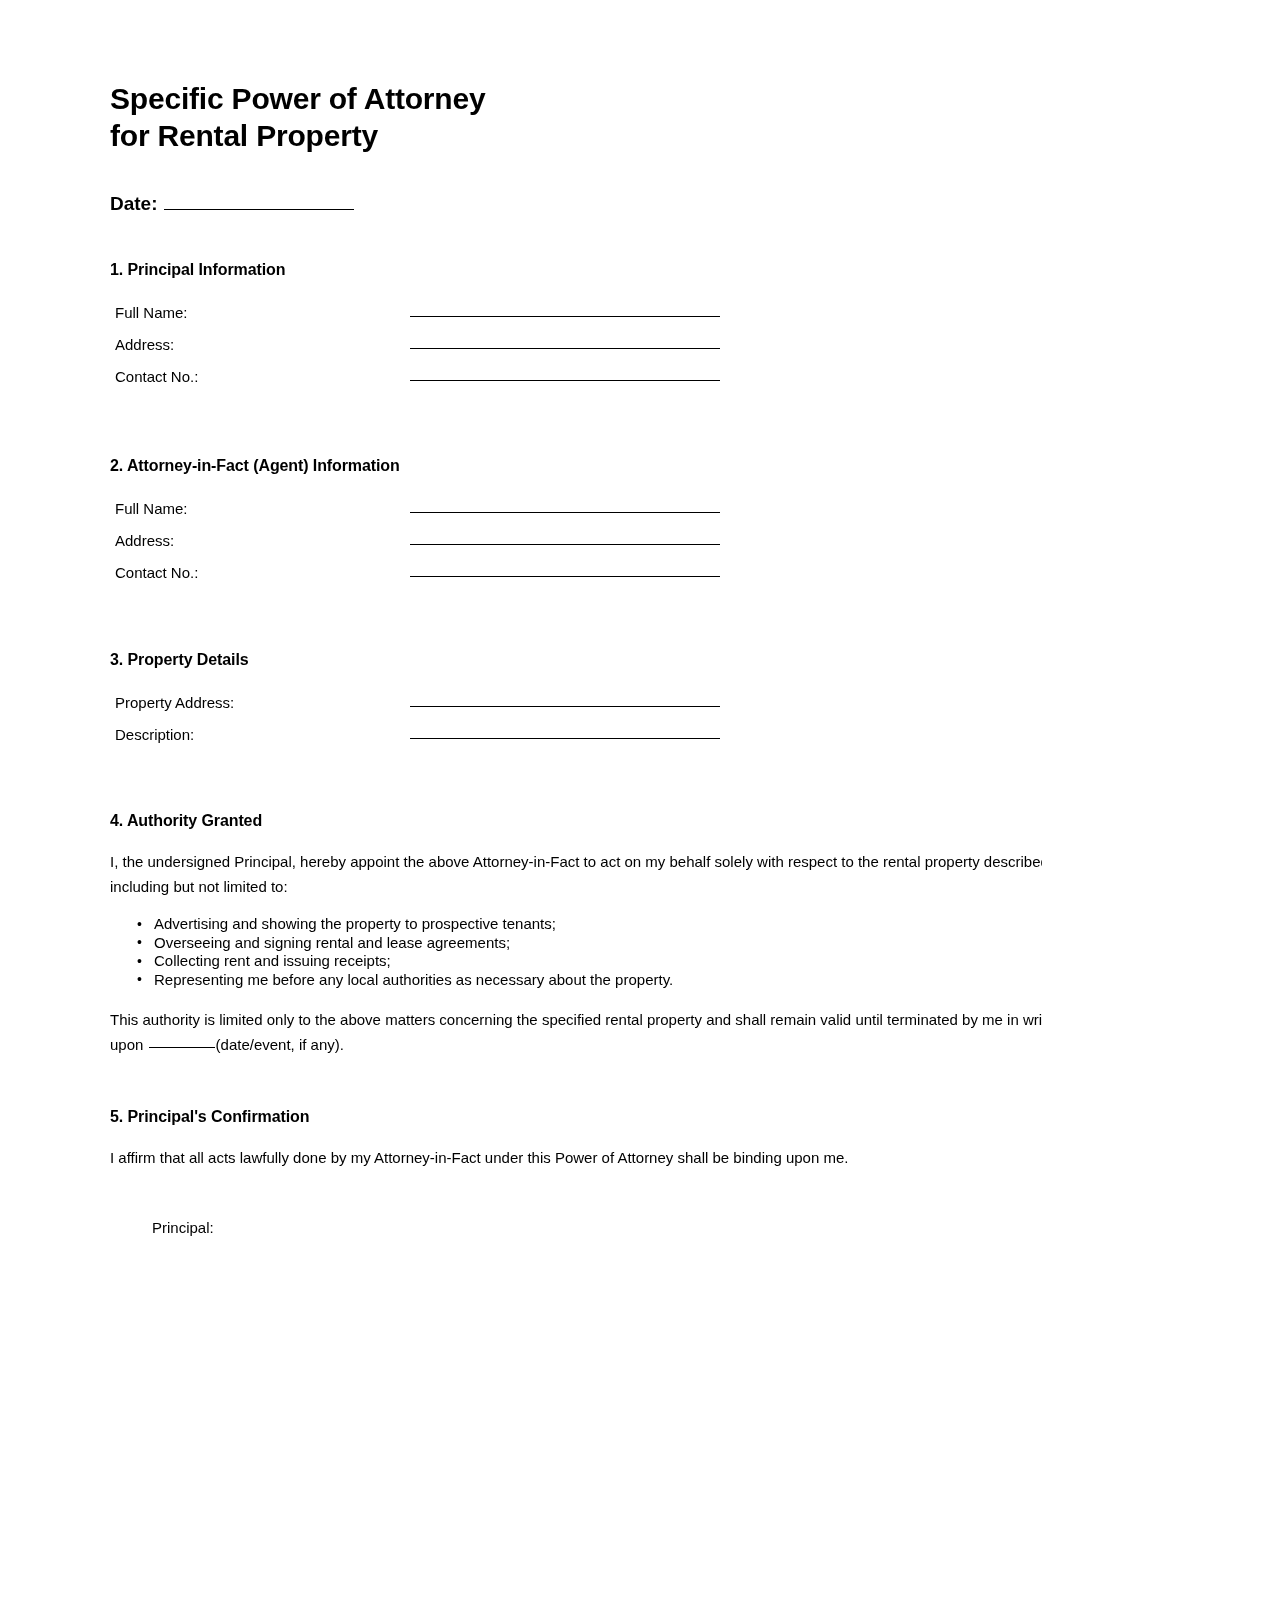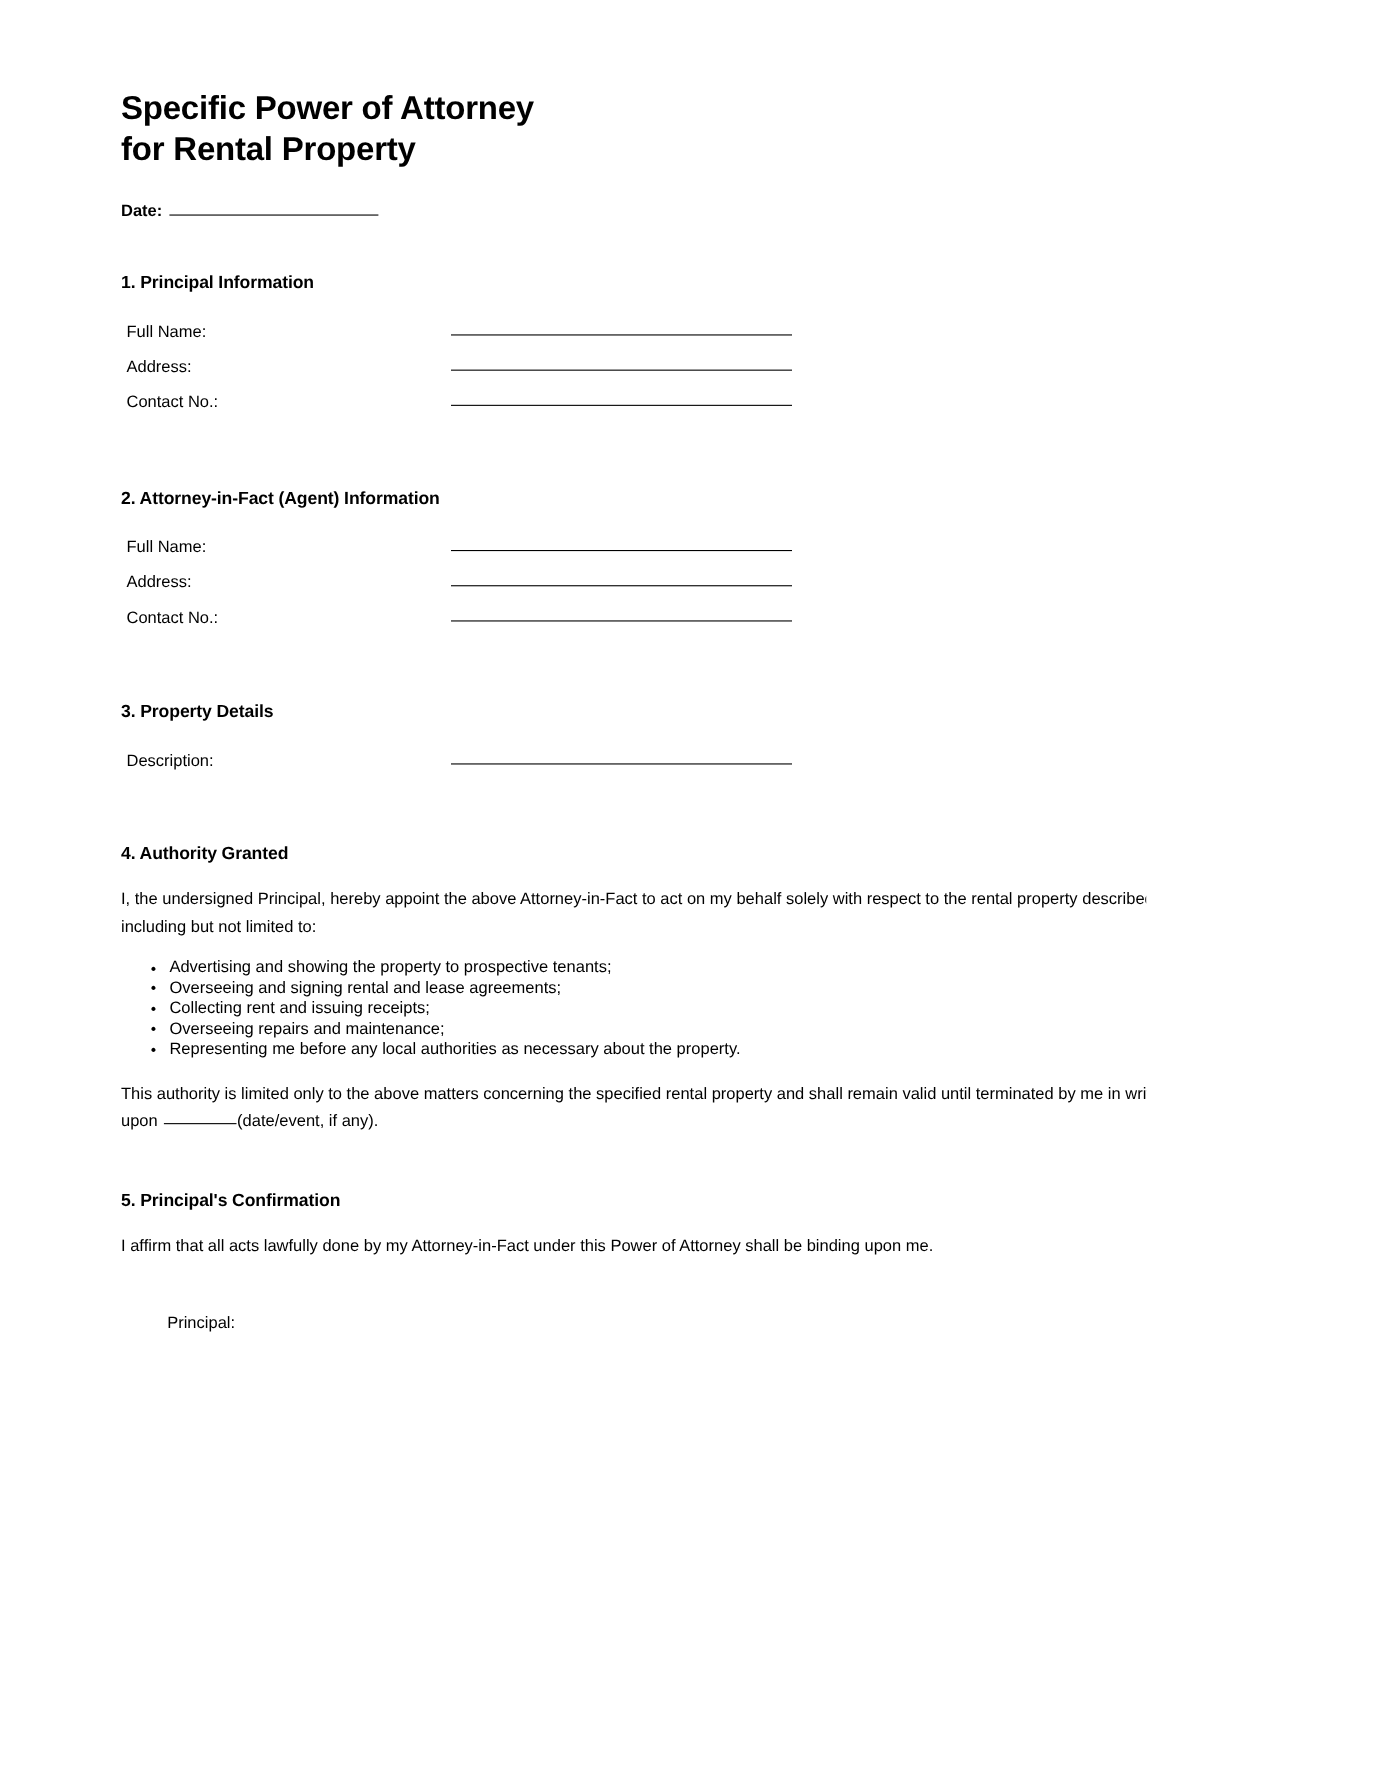--- a/index.html
+++ b/index.html
@@ -41,22 +41,22 @@
     font-size: 30px;
     font-weight: bold;
     line-height: 37px;
     letter-spacing: -0.2px;
     margin: 0 0 0 0;
     white-space: pre-line;
   }
 
   
   .date-row {
-    margin-top: 28px;
-    font-size: 15px;
+    margin-top: 40px;
+    font-size: 19px;
     font-weight: bold;
     line-height: 20px;
     display: flex;
     align-items: baseline;
   }
   .date-label { white-space: pre; }
   .date-blank {
     display: inline-block;
     width: 190px;
     border-bottom: 1.6px solid #000;
@@ -190,32 +190,35 @@
       </div>
       <div class="field-row">
         <span class="field-label">Contact No.:</span>
         <span class="field-blank"></span>
       </div>
     </div>
 
     <h2 class="section-heading sec-3">3. Property Details</h2>
     <div class="fields">
       <div class="field-row">
+        <span class="field-label">Property Address:</span>
+        <span class="field-blank"></span>
+      </div>
+      <div class="field-row">
         <span class="field-label">Description:</span>
         <span class="field-blank"></span>
       </div>
     </div>
 
     <h2 class="section-heading sec-4">4. Authority Granted</h2>
     <p class="para">I, the undersigned Principal, hereby appoint the above Attorney-in-Fact to act on my behalf solely with respect to the rental property described above, including but not limited to:</p>
     <ul class="authority-list">
       <li>Advertising and showing the property to prospective tenants;</li>
       <li>Overseeing and signing rental and lease agreements;</li>
       <li>Collecting rent and issuing receipts;</li>
-      <li>Overseeing repairs and maintenance;</li>
       <li>Representing me before any local authorities as necessary about the property.</li>
     </ul>
     <p class="para"><span>This authority is limited only to the above matters concerning the specified rental property and shall remain valid until terminated by me in writing or upon</span> <span class="inline-blank"></span><span>(date/event, if any).</span></p>
 
     <h2 class="section-heading sec-5">5. Principal's Confirmation</h2>
     <p class="para">I affirm that all acts lawfully done by my Attorney-in-Fact under this Power of Attorney shall be binding upon me.</p>
 
     <div class="sig-spacer-top"></div>
 
     <div class="sig-block">

